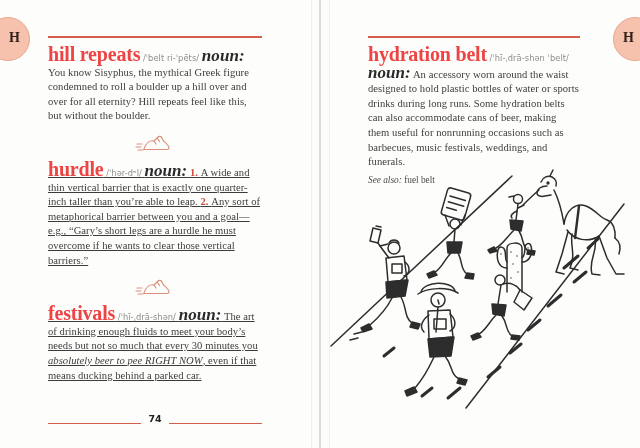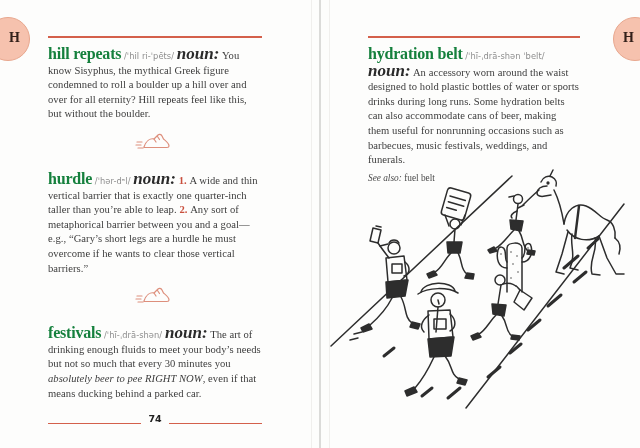--- a/index.html
+++ b/index.html
@@ -12,22 +12,22 @@
   .gutter-soft-l { position:absolute; top:0; bottom:0; left:311px; width:1px; background:#f0efed; }
   .gutter-soft-r { position:absolute; top:0; bottom:0; left:329px; width:1px; background:#f0efed; }
 
   .page { position:absolute; top:0; width:320px; height:448px; box-sizing:border-box; }
   .page-left  { left:0;   padding:0 58px 0 48px; }
   .page-right { left:308px; padding:0 48px 0 60px; }
 
   .toprule { height:2px; background:#d4604b; margin-top:36px; }
 
   .entry { margin:9px 0 0 0; font-size:10.6px; line-height:14.6px; color:#3c3c3c; letter-spacing:0.05px; }
-  .entry + .entry, .divider + .entry { margin-top:18px; }
-  .headword { font-weight:bold; font-size:16px; color:#15803d; letter-spacing:-0.2px; }
+  .entry + .entry, .divider + .entry { margin-top:6px;text-decoration:underline; }
+  .headword { font-weight:bold; font-size:20px; color:#ef4444; letter-spacing:-0.2px; }
   .pron { font-family:"DejaVu Sans", sans-serif; font-size:8.3px; color:#8d8d8d; }
   .pos  { font-style:italic; font-weight:bold; font-size:17px; color:#2a2a2a; }
   .seg-num { color:#c94f3d; font-weight:bold; }
   .seg-em  { font-style:italic; }
 
   .divider { text-align:center; margin:8px 0 2px; height:24px; }
 
   .see-also { margin:5px 0 16px 0; font-size:9.3px; color:#4a4a4a; }
   .see-also .label { font-style:italic; }
 
@@ -54,21 +54,21 @@
 
   <div class="gutter-soft-l"></div>
   <div class="gutter-main"></div>
   <div class="gutter-soft-r"></div>
 
   <div class="page page-left">
     <div class="toprule"></div>
 
     <p class="entry">
       <span class="headword">hill repeats</span>
-      <span class="pron">/ˈhil ri-ˈpēts/</span>
+      <span class="pron">/ˈbelt ri-ˈpēts/</span>
       <span class="pos">noun:</span>
       <span class="deftext"><span>You know Sisyphus, the mythical Greek figure condemned to roll a boulder up a hill over and over for all eternity? Hill repeats feel like this, but without the boulder.</span></span>
     </p>
 
     <div class="divider">
       <svg width="40" height="24" viewBox="0 0 40 24">
         <g stroke="#dd8f7c" fill="none" stroke-width="1.2" stroke-linecap="round" stroke-linejoin="round">
           <path d="M9,17 C11,11 15,8 19,9 L23,5 C24,4 26,4 27,6 L28.5,9 C31,11 34,13 34,16 C34,17 33,17.5 32,17.5 L10,17.5 C9,17.5 8.6,17.3 9,17 Z"></path>
           <path d="M19,9 l2,3 M22.5,6.5 l2,3"></path>
           <path d="M2,12 L7,12 M1,15 L6,15 M3,18 L8,18"></path>

